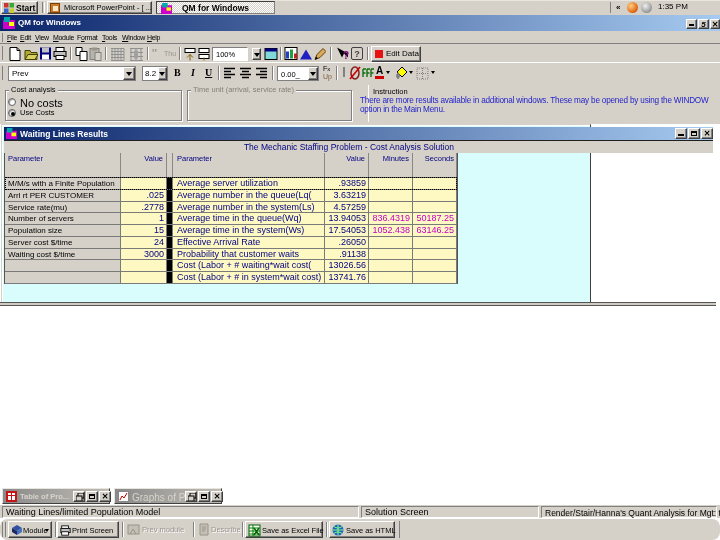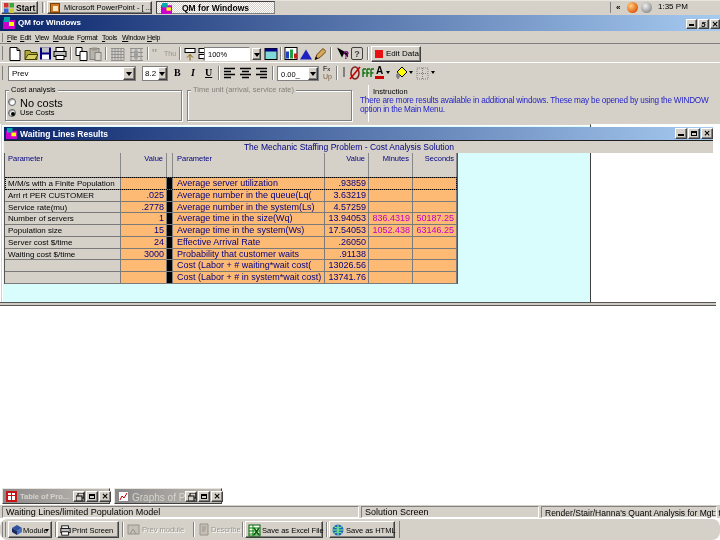--- a/index.html
+++ b/index.html
@@ -15,21 +15,21 @@
 .hc{position:absolute;background:#d5d1c9;border-right:1px solid #888;border-bottom:1px solid #555;font-size:7.5px;}
 .row{position:absolute;left:0;width:453px;height:11.8px;}
 .c{position:absolute;top:0;height:11.8px;border-right:1px solid #7a7a7a;border-bottom:1px solid #7a7a7a;white-space:nowrap;overflow:hidden;line-height:11px;font-size:9px;}
 .pl{left:0;width:116px;background:#d5d1c9;color:#000;padding-left:3px;font-size:8px;letter-spacing:0;}
 .v{left:116px;width:46px;}
 .s{left:162px;width:6px;background:#000;}
 .p2{left:168px;width:152px;padding-left:4px;}
 .v2{left:320px;width:44px;}
 .m{left:364px;width:44px;}
 .se{left:408px;width:44px;}
-.w{background:#fdba74;}
+.w{background:#fef9c3;}
 .r{text-align:right;padding-right:2px;}
 </style></head>
 <body>
 <div id="screen">
 
 <div class="abs gray" style="left:0;top:0;width:720px;height:15px;border-top:1px solid #e8e5df;"></div>
 <div class="abs raised" style="left:1px;top:1px;width:37px;height:13px;background:#d5d1c9;font-size:8.5px;font-weight:bold;color:#000;">
   <svg class="abs" style="left:2px;top:1px" width="10" height="10" viewBox="0 0 10 10">
         <rect x="0" y="0" width="4.5" height="4.5" fill="#c33"></rect>
         <rect x="5.5" y="0" width="4.5" height="4.5" fill="#3a3"></rect>
@@ -146,21 +146,21 @@
   <svg class="tbtn" style="left:184px" width="12" height="15" viewBox="0 0 12 15">
         <rect x="1" y="2" width="10" height="4" fill="#fff" stroke="#000"></rect>
         <path d="M6 14V8M3 11l3-3 3 3" stroke="#806000" fill="none"></path>
       </svg>
   <svg class="tbtn" style="left:198px" width="12" height="15" viewBox="0 0 12 15">
         <rect x="1" y="2" width="10" height="4" fill="#fff" stroke="#000"></rect>
         <rect x="1" y="8" width="10" height="4" fill="#fff" stroke="#000"></rect>
         <path d="M6 14v-3" stroke="#806000"></path>
       </svg>
 
-  <div class="abs" style="left:204px;top:3px;width:46px;height:14px;background:#fff;border:1px solid #808080;border-bottom-color:#fff;border-right-color:#fff;font-size:7.5px;">
+  <div class="abs" style="left:212px;top:3px;width:36px;height:14px;background:#fff;border:1px solid #808080;border-bottom-color:#fff;border-right-color:#fff;font-size:7.5px;">
         <span class="abs" style="left:3px;top:2px;">100%</span>
       </div>
   <div class="abs raised gray" style="left:252px;top:4px;width:9px;height:12px;">
         <div class="abs" style="left:1px;top:4px;border:3px solid transparent;border-top:4px solid #000;"></div>
       </div>
 
   <svg class="tbtn" style="left:264px" width="14" height="15" viewBox="0 0 14 15">
         <rect x="1" y="2" width="12" height="11" fill="#80d8d8" stroke="#000"></rect>
         <rect x="1" y="2" width="12" height="3" fill="#000080"></rect>
       </svg>
@@ -363,21 +363,21 @@
           <span class="c s"></span>
           <span class="c p2 w navy">Average number in the system(Ls)</span>
           <span class="c v2 w navy r">4.57259</span>
           <span class="c m w mag r"></span>
           <span class="c se w mag r"></span>
         </div>
     <div class="row" style="top:60.3px;">
           <span class="c pl">Number of servers</span>
           <span class="c v w navy r">1</span>
           <span class="c s"></span>
-          <span class="c p2 w navy">Average time in the size(Wq)</span>
+          <span class="c p2 w navy">Average time in the queue(Wq)</span>
           <span class="c v2 w navy r">13.94053</span>
           <span class="c m w mag r">836.4319</span>
           <span class="c se w mag r">50187.25</span>
         </div>
     <div class="row" style="top:72.1px;">
           <span class="c pl">Population size</span>
           <span class="c v w navy r">15</span>
           <span class="c s"></span>
           <span class="c p2 w navy">Average time in the system(Ws)</span>
           <span class="c v2 w navy r">17.54053</span>

